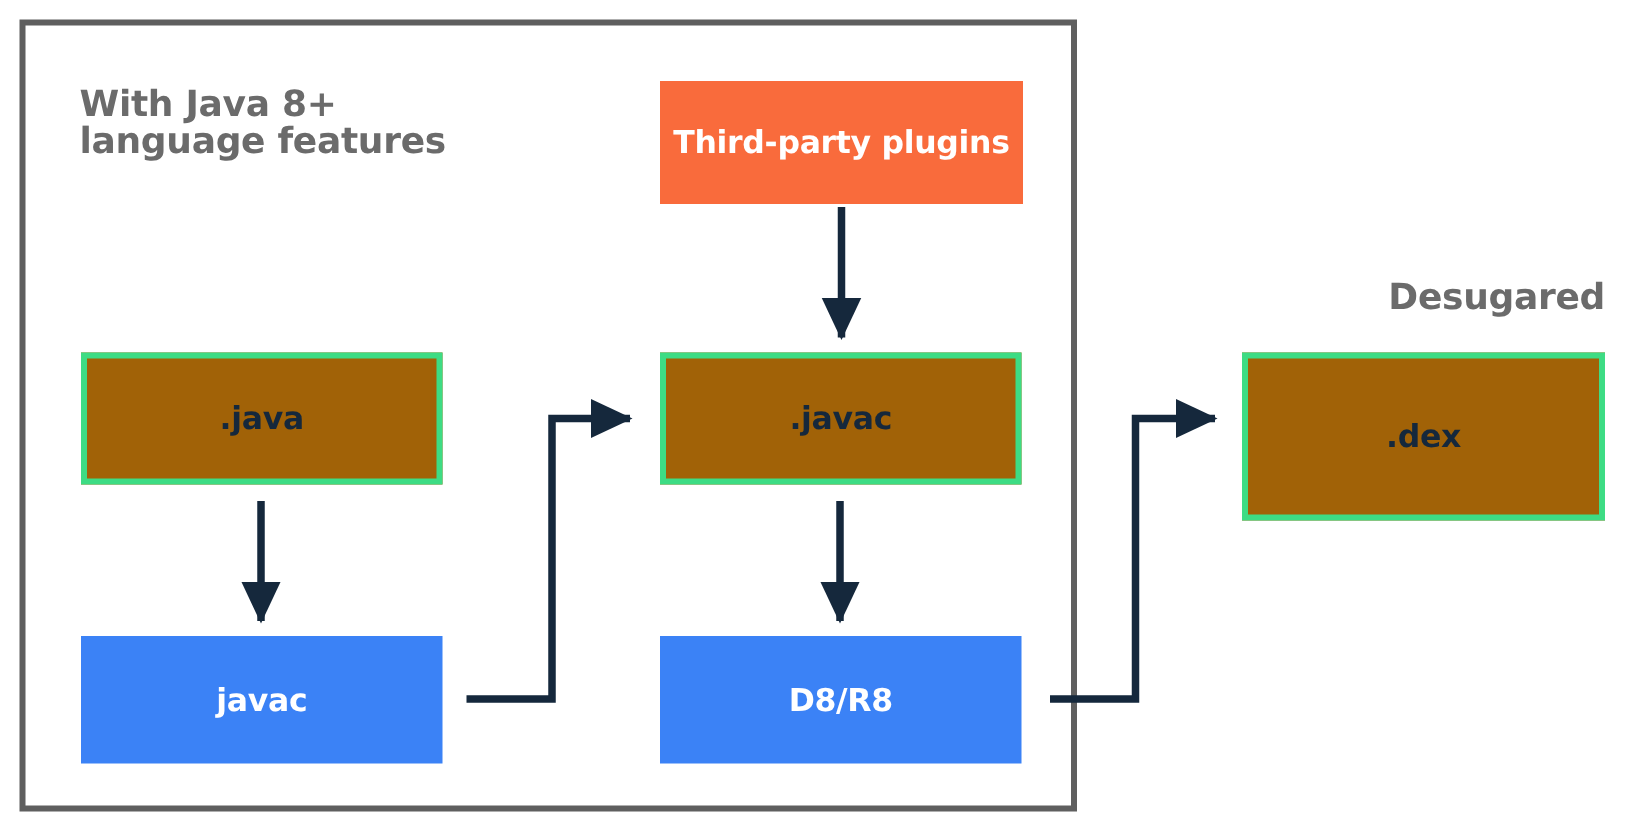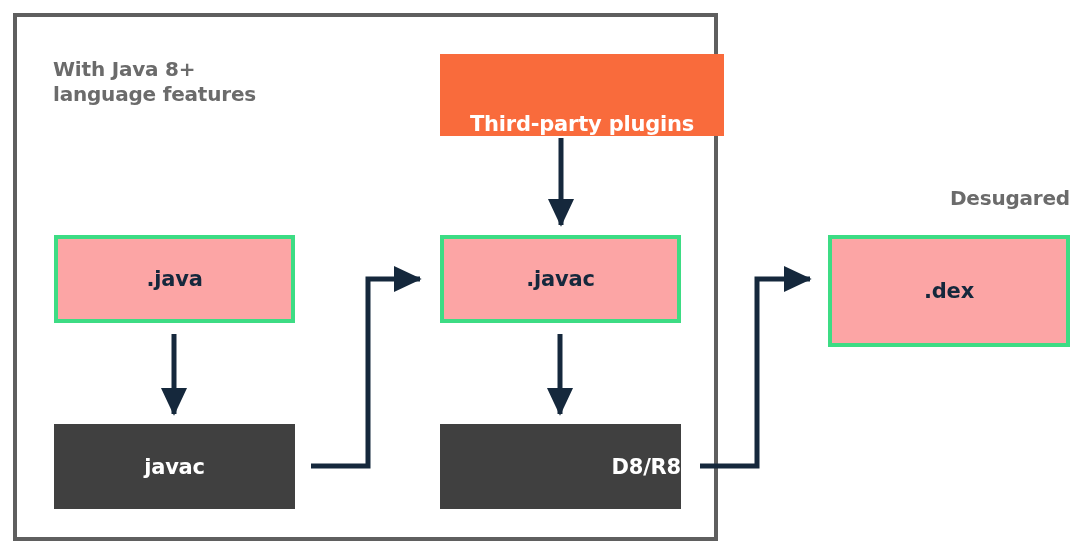--- a/index.html
+++ b/index.html
@@ -29,21 +29,21 @@
     box-sizing: border-box;
     background: transparent;
   }
 
   
   .annot {
     position: absolute;
     color: #6b6b6b;
     font-family: "DejaVu Sans", sans-serif;
     font-weight: bold;
-    font-size: 20px;
+    font-size: 24px;
     line-height: 25px;
     letter-spacing: -0.2px;
     white-space: pre-line;
   }
   .annot-left {
     left: 53px;
     top: 57px;
     text-align: left;
   }
   .annot-right {
@@ -58,40 +58,40 @@
     box-sizing: border-box;
     display: flex;
     align-items: center;
     justify-content: center;
     font-family: "DejaVu Sans", sans-serif;
     font-weight: bold;
     font-size: 21px;
     letter-spacing: -0.2px;
   }
   .node.outline {
-    background: #fca5a5;
+    background: #a16207;
     border: 4px solid #3ddc84;
     color: #15283c;
   }
   .node.filled-green {
-    background: #404040;
+    background: #3b82f6;
     border: none;
     color: #ffffff;
   }
   .node.filled-orange {
     background: #f96b3c;
     border: none;
     color: #ffffff;
   }
 
   #node-java   { left: 54px;  top: 235px; width: 241px; height: 88px; }
   #node-javac  { left: 54px;  top: 424px; width: 241px; height: 85px; }
   #node-class  { left: 440px; top: 235px; width: 241px; height: 88px; }
-  #node-d8r8   { left: 440px; top: 424px; width: 241px; height: 85px; justify-content: flex-end; }
-  #node-plugins{ left: 440px; top: 54px;  width: 284px; height: 82px; align-items: flex-end; }
+  #node-d8r8   { left: 440px; top: 424px; width: 241px; height: 85px; }
+  #node-plugins{ left: 440px; top: 54px;  width: 242px; height: 82px; }
   #node-dex    { left: 828px; top: 235px; width: 242px; height: 112px; }
 
   
   #wires {
     position: absolute;
     left: 0;
     top: 0;
     width: 1085px;
     height: 559px;
     pointer-events: none;

